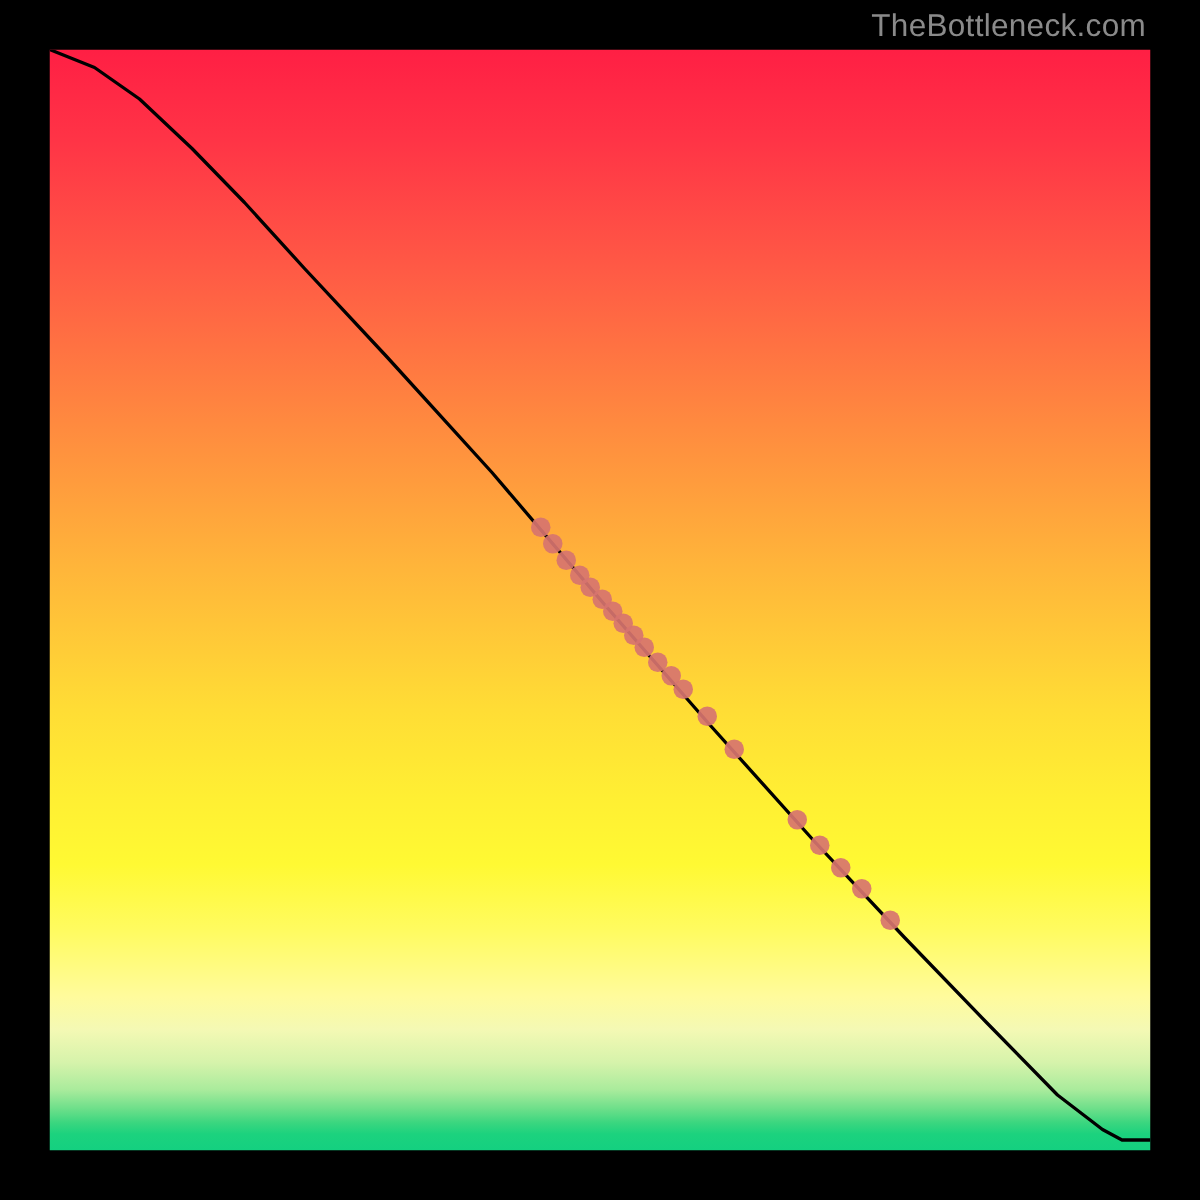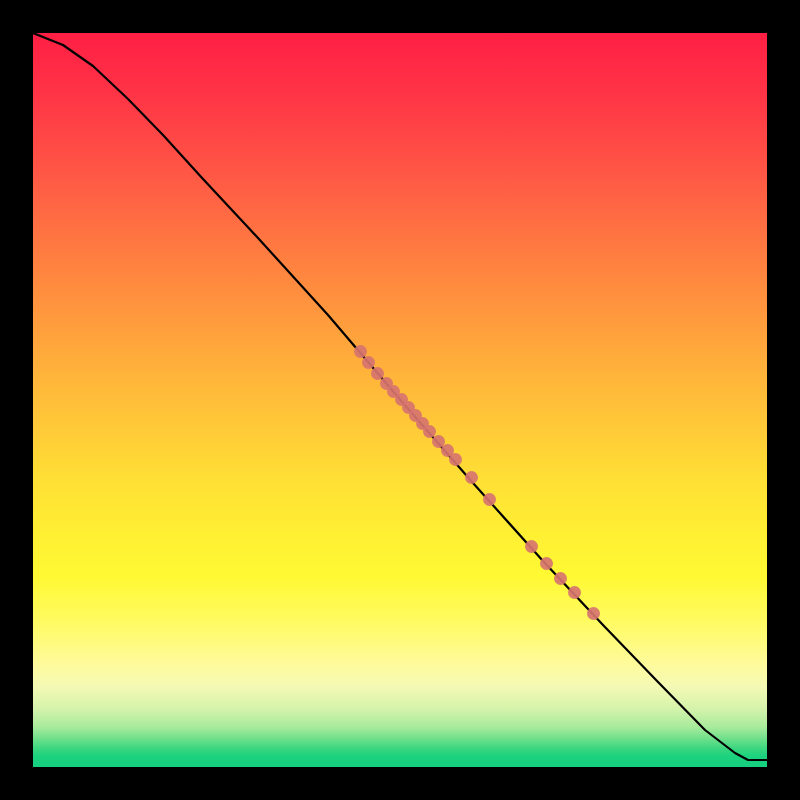--- a/index.html
+++ b/index.html
@@ -67,20 +67,21 @@
     margin-top: -6.5px;
     border-radius: 50%;
     background: #d7746f;
     opacity: 0.92;
   }
 </style>
 </head>
 <body>
 
 <div class="stage">
+  <div class="watermark">TheBottleneck.com</div>
 
   <div class="plot">
     <div class="grad-main"></div>
 
     <svg class="curve" viewBox="0 0 734 734" preserveAspectRatio="none">
       <path id="curve-path" d="M 0 0 L 30 12 L 60 33 L 95 66 L 130 102 L 170 146 L 225 205 L 295 282 L 370 370 L 440 450 L 510 528 L 570 592 L 625 649 L 672 697 L 702 720 L 715 727 L 734 727" fill="none" stroke="#000" stroke-width="2.2" stroke-linejoin="round" stroke-linecap="round"></path>
     </svg>
 
     <div id="dots">
         <div class="dot" style="left: 327px; top: 318px;"></div>

